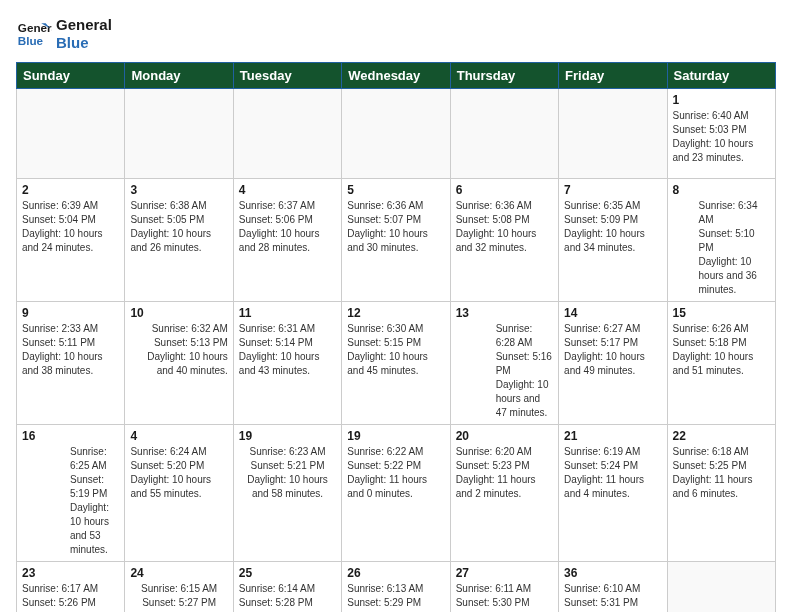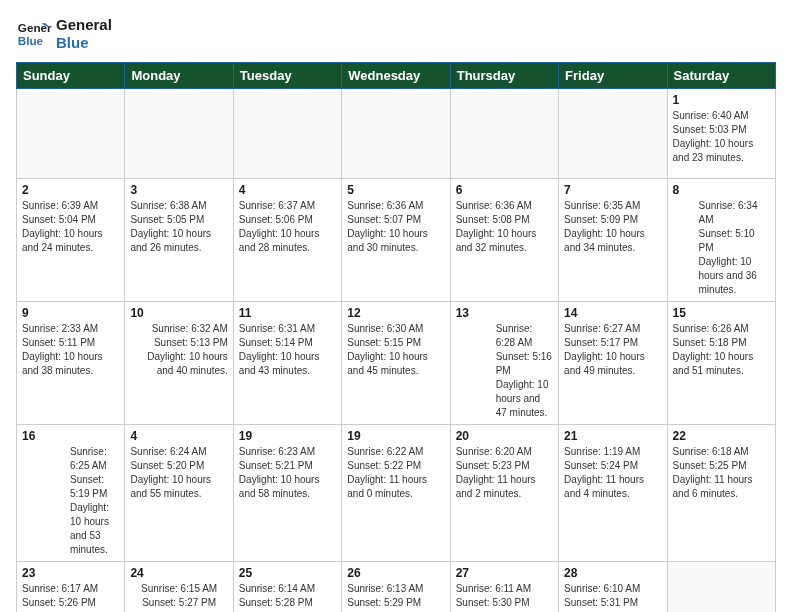--- a/index.html
+++ b/index.html
@@ -221,39 +221,39 @@
 Daylight: 10 hours and 53 minutes.</div>
         </td>
         <td>
           <span class="day-number">4</span>
           <div class="day-info" style="white-space: pre-line;">Sunrise: 6:24 AM
 Sunset: 5:20 PM
 Daylight: 10 hours and 55 minutes.</div>
         </td>
         <td>
           <span class="day-number">19</span>
-          <div class="day-info" style="white-space: pre-line;">Sunrise: 6:23 AM
+          <div class="day-info" style="white-space: pre-line; text-align: center;">Sunrise: 6:23 AM
 Sunset: 5:21 PM
 Daylight: 10 hours and 58 minutes.</div>
         </td>
         <td>
           <span class="day-number">19</span>
           <div class="day-info" style="white-space: pre-line;">Sunrise: 6:22 AM
 Sunset: 5:22 PM
 Daylight: 11 hours and 0 minutes.</div>
         </td>
         <td>
           <span class="day-number">20</span>
           <div class="day-info" style="white-space: pre-line;">Sunrise: 6:20 AM
 Sunset: 5:23 PM
 Daylight: 11 hours and 2 minutes.</div>
         </td>
         <td>
           <span class="day-number">21</span>
-          <div class="day-info" style="white-space: pre-line;">Sunrise: 1:19 AM
+          <div class="day-info" style="white-space: pre-line;">Sunrise: 6:19 AM
 Sunset: 5:24 PM
 Daylight: 11 hours and 4 minutes.</div>
         </td>
         <td>
           <span class="day-number">22</span>
           <div class="day-info" style="white-space: pre-line;">Sunrise: 6:18 AM
 Sunset: 5:25 PM
 Daylight: 11 hours and 6 minutes.</div>
         </td>
       </tr>
@@ -282,21 +282,21 @@
 Sunset: 5:29 PM
 Daylight: 11 hours and 16 minutes.</div>
         </td>
         <td>
           <span class="day-number">27</span>
           <div class="day-info" style="white-space: pre-line;">Sunrise: 6:11 AM
 Sunset: 5:30 PM
 Daylight: 11 hours and 18 minutes.</div>
         </td>
         <td>
-          <span class="day-number">28</span>
+          <span class="day-number">36</span>
           <div class="day-info" style="white-space: pre-line;">Sunrise: 6:10 AM
 Sunset: 5:31 PM
 Daylight: 11 hours and 20 minutes.</div>
         </td>
         <td class="empty-cell"></td>
       </tr>
     </tbody>
 </table>
 
 </body></html>

